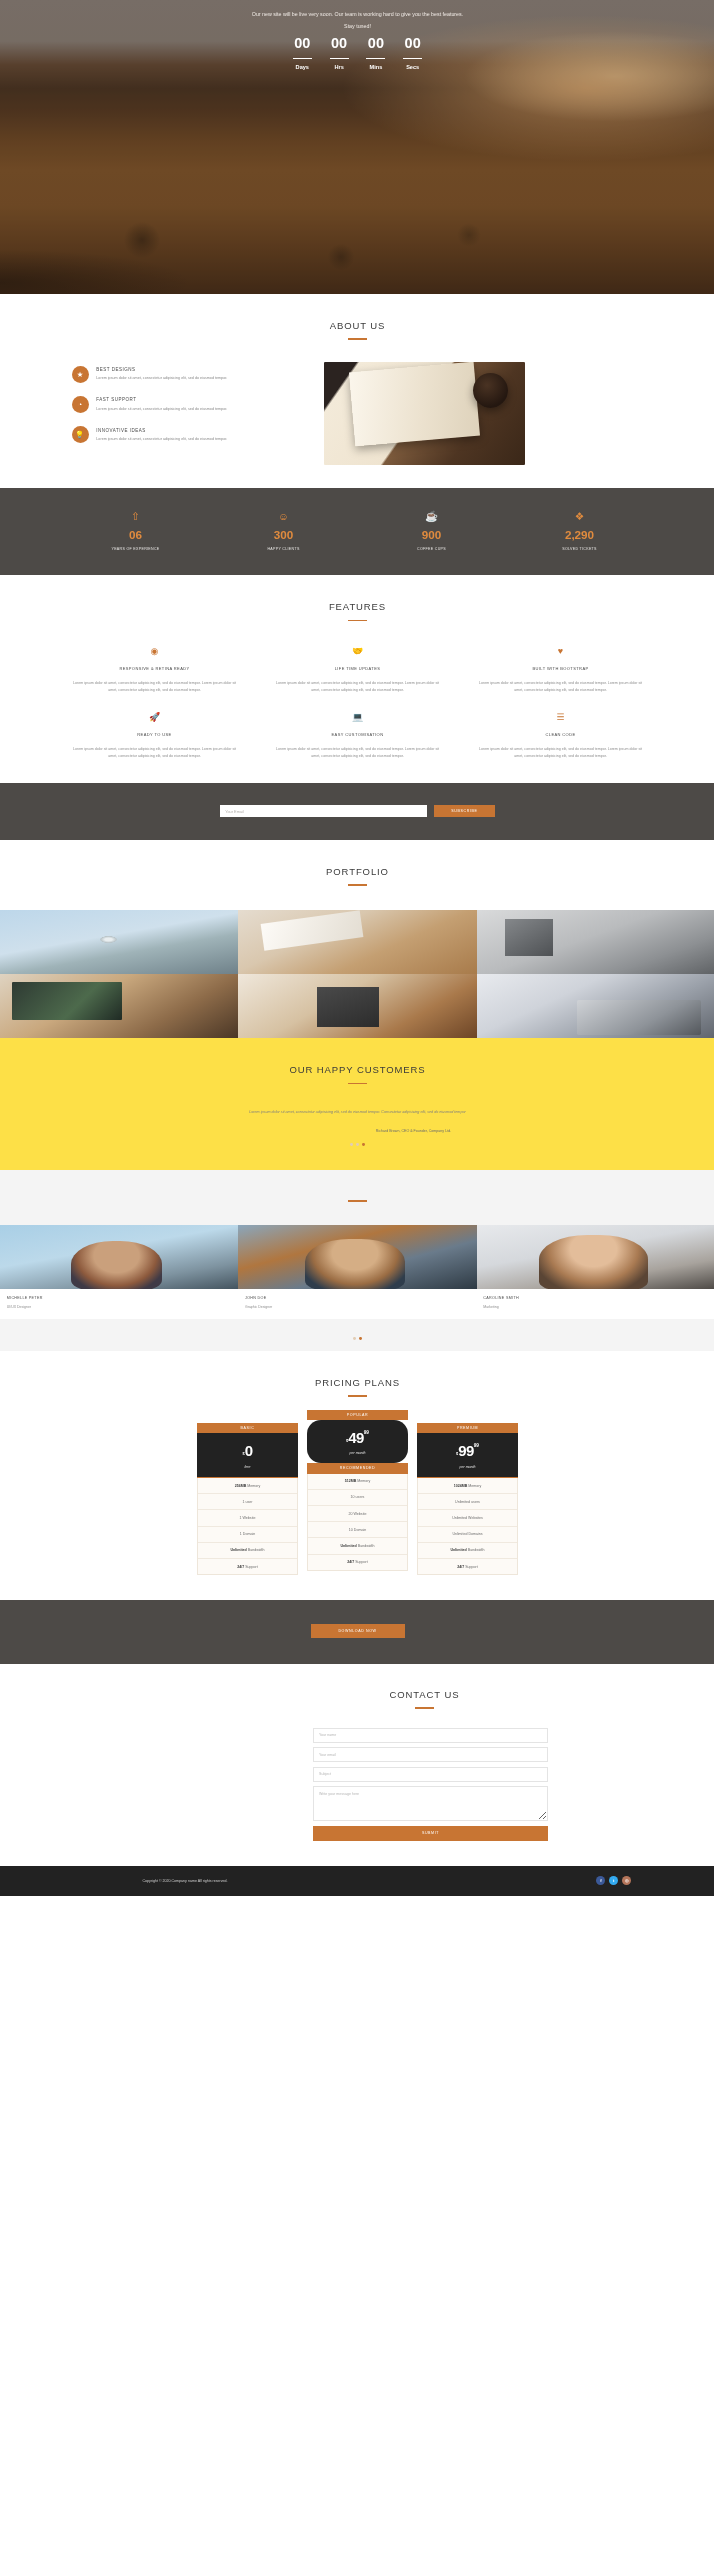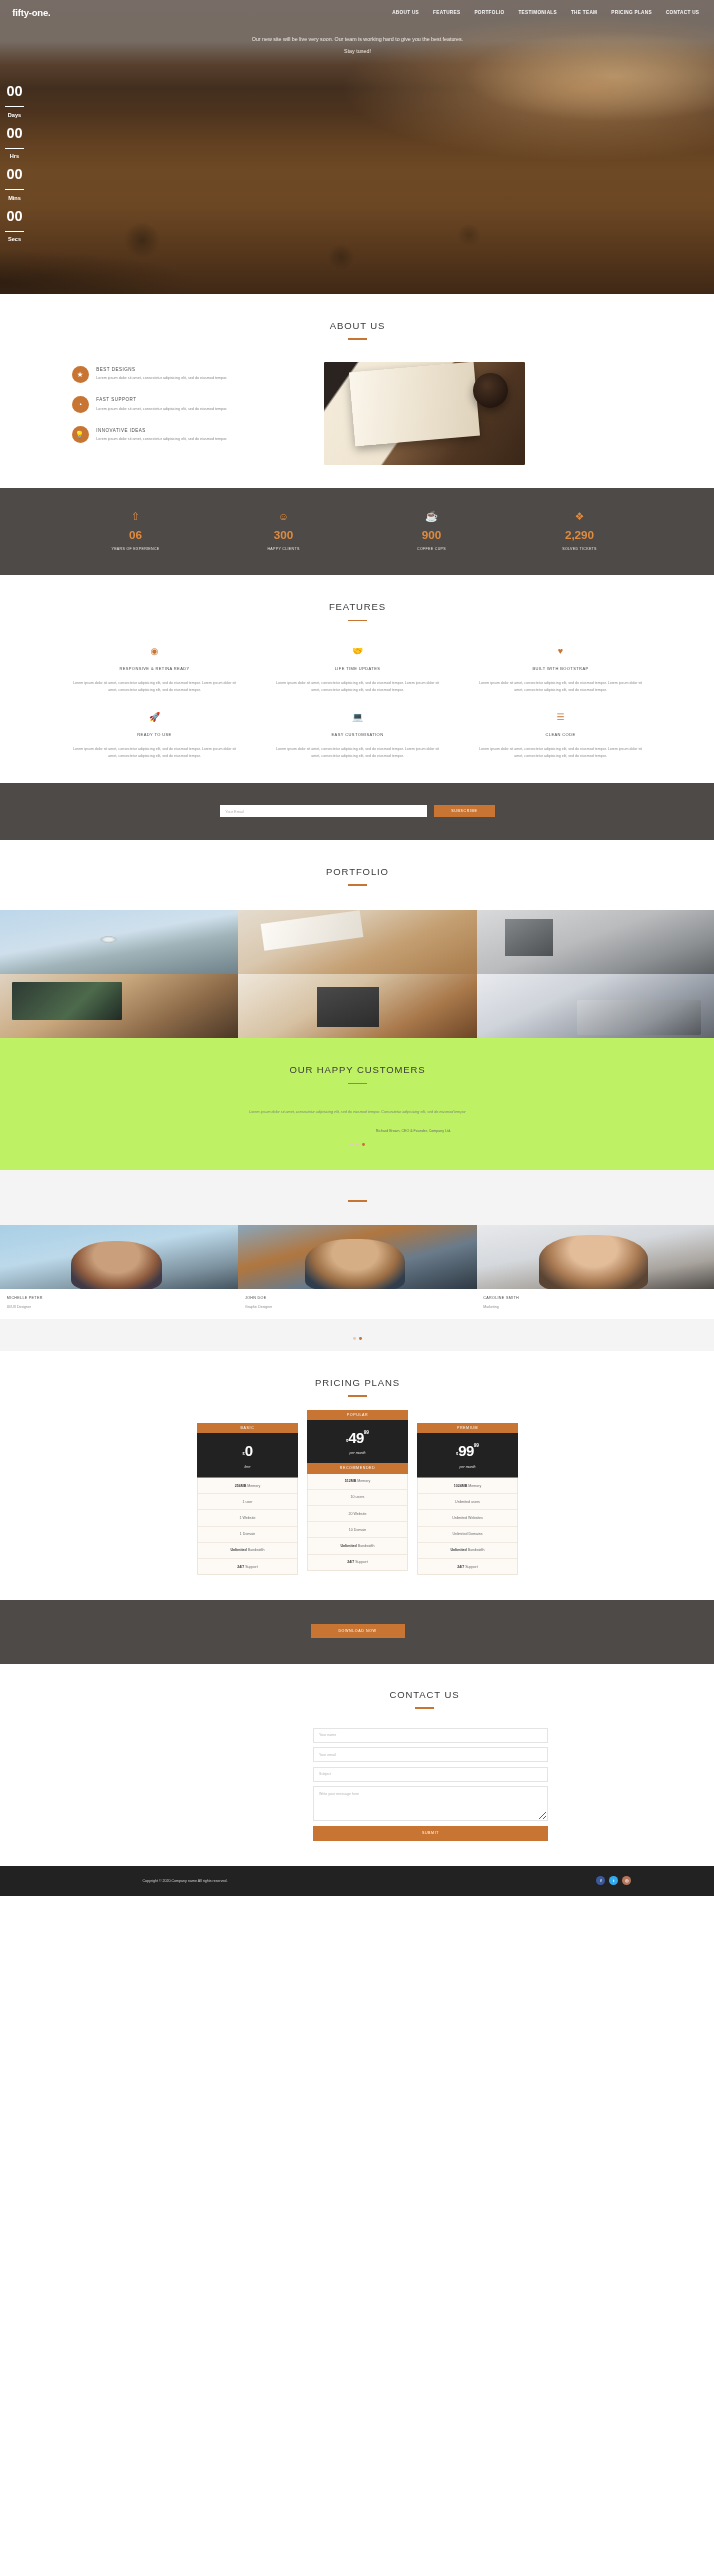--- a/index.html
+++ b/index.html
@@ -61,22 +61,21 @@
     text-align:center; color:#fff;
     font-size:18px; font-weight:bold;
     margin-top:11.2px; letter-spacing:-0.1px;
   }
   .hero-sub {
     text-align:center; color:#f2ece7;
     font-size:5.3px; margin-top:9px; line-height:2.2;
   }
   .countdown {
     display:flex; justify-content:center; gap:7.8px;
-    margin-top:27px;
-    flex-direction:column;
+    margin-top:4px;
   }
   .cd-box { width:29px; text-align:center; }
   .cd-num { color:#fff; font-size:14.5px; font-weight:bold; line-height:1.1; }
   .cd-rule { width:19px; height:1.1px; background:#fff; margin:6.1px auto 4.5px; }
   .cd-label { color:#fff; font-size:5.6px; font-weight:bold; }
 
   
   .sec-head { text-align:center; }
   .sec-head h2 {
     font-size:9.5px; font-weight:normal; color:#3a3a3a;
@@ -183,21 +182,21 @@
   .p4::after{content:"";position:absolute;left:5%;top:12%;width:46%;height:60%;
     background:linear-gradient(135deg,#2e3a33,#4d6a4c 60%,#1f2a24);border-radius:1.1px;}
   .p5 { background:linear-gradient(150deg,#efe7db 0%, #d6c1a2 40%, #a9794b 72%, #6d4526 100%); }
   .p5::after{content:"";position:absolute;left:33%;top:20%;width:26%;height:62%;
     background:linear-gradient(160deg,#4a4a4a,#2c2c2c);}
   .p6 { background:linear-gradient(155deg,#e8eaee 0%, #cfd3da 35%, #9ba1aa 65%, #60656d 100%); }
   .p6::after{content:"";position:absolute;right:6%;bottom:6%;width:52%;height:54%;
     background:linear-gradient(150deg,#cfd2d6,#8e9399 60%,#53575c);border-radius:1.7px;}
 
   
-  .testi { padding:26px 0 24.6px; background:#bef264; }
+  .testi { padding:26px 0 24.6px; background:#fde047; }
   .testi-q {
     text-align:center; font-style:italic;
     font-size:3.7px; color:#7e7e7e; line-height:2.1;
     width:369px; margin:24.6px auto 0;
   }
   .testi-a {
     text-align:center; font-size:3.6px; color:#6b6b6b;
     margin-top:12.3px; padding-left:112px;
   }
   .dots { display:flex; gap:3.4px; justify-content:center; margin-top:10px; }
@@ -232,21 +231,21 @@
   .price-col { width:101px; }
   .price-col.mid { margin-top:-13px; }
   .price-ribbon {
     background:#c87533; color:#fff; text-align:center;
     font-size:3.6px; letter-spacing:0.6px; padding:3.4px 0;
   }
   .price-head {
     background:#222; color:#fff; text-align:center;
     padding:10px 0 8.4px; border-bottom:1.7px solid #c87533;
   }
-  .price-col.mid .price-head { padding:9.5px 0 7.8px; border-bottom:none; }
+  .price-col.mid .price-head { padding:9.5px 0 7.8px; border-bottom:none;border-radius:14px; }
   .price-amount { display:inline-flex; align-items:flex-start; line-height:1; }
   .cur { font-size:3.9px; font-weight:bold; margin-top:9px; }
   .big { font-size:15px; font-weight:bold; letter-spacing:-0.6px; }
   .cents { font-size:4.7px; font-weight:bold; margin-top:0.6px; }
   .per { font-size:3.5px; font-style:italic; color:#e6e6e6; margin-top:6.1px; }
   .price-list { background:#fdfaf6; border:0.6px solid #eee6da; border-top:none; }
   .price-list li {
     list-style:none; text-align:center; font-size:3.6px;
     color:#6d6d6d; padding:5.6px 0; border-bottom:0.6px solid #f0e9df;
   }
@@ -293,32 +292,20 @@
   .soc.tw { background:#33aaf0; }
   .soc.ig { background:#b4755a; }
 </style>
 </head>
 <body>
 
 <section class="hero">
   <div class="hero-bg"></div>
   <div class="hero-veil"></div>
   <div class="hero-inner">
-    <div class="navbar">
-      <div class="logo">fifty-one.</div>
-      <nav class="nav-links">
-        <a href="#">ABOUT US</a>
-        <a href="#">FEATURES</a>
-        <a href="#">PORTFOLIO</a>
-        <a href="#">TESTIMONIALS</a>
-        <a href="#">THE TEAM</a>
-        <a href="#">PRICING PLANS</a>
-        <a href="#">CONTACT US</a>
-      </nav>
-    </div>
     <div class="hero-sub">
       <div>Our new site will be live very soon. Our team is working hard to give you the best features.</div>
       <div>Stay tuned!</div>
     </div>
     <div class="countdown">
       <div class="cd-box">
         <div class="cd-num">00</div>
         <div class="cd-rule"></div>
         <div class="cd-label">Days</div>
       </div>

